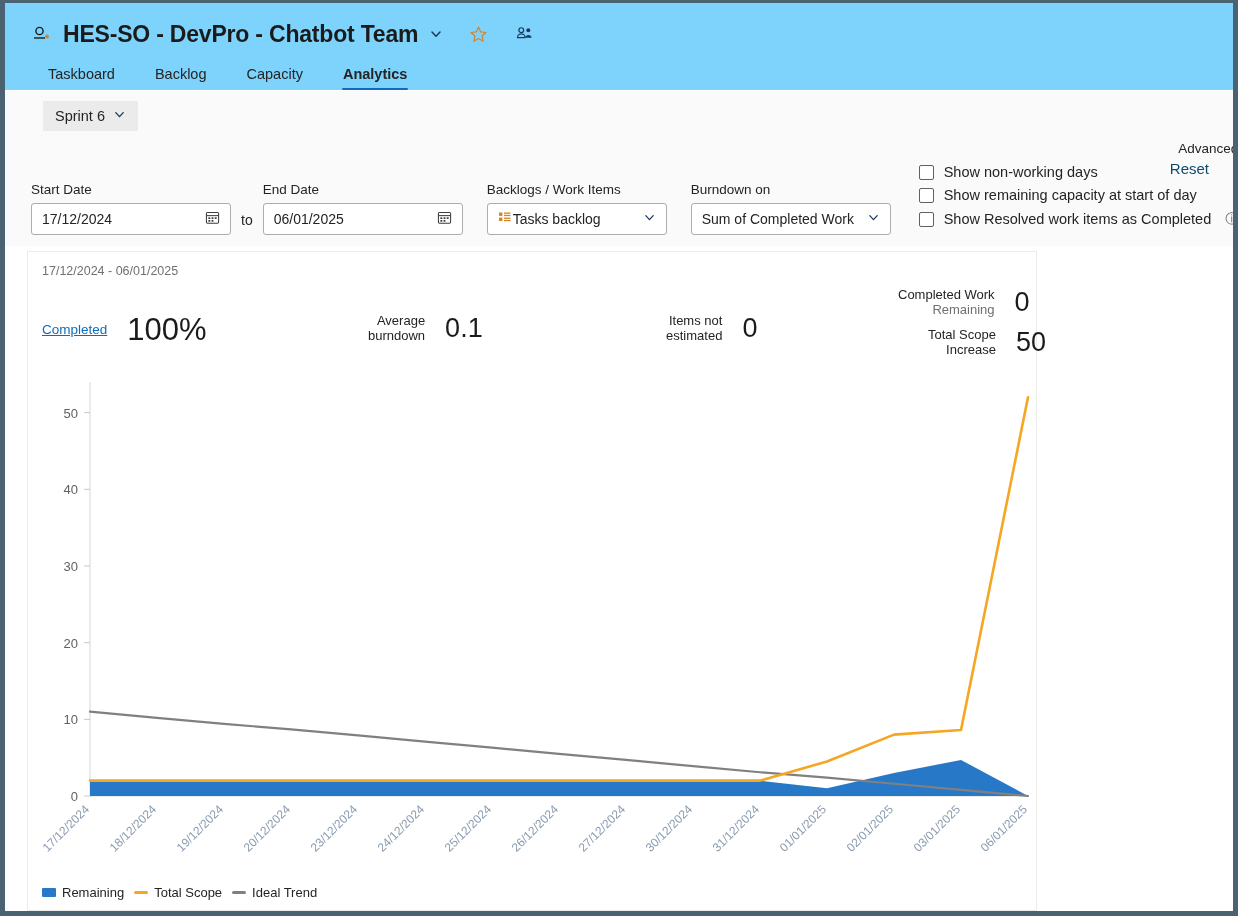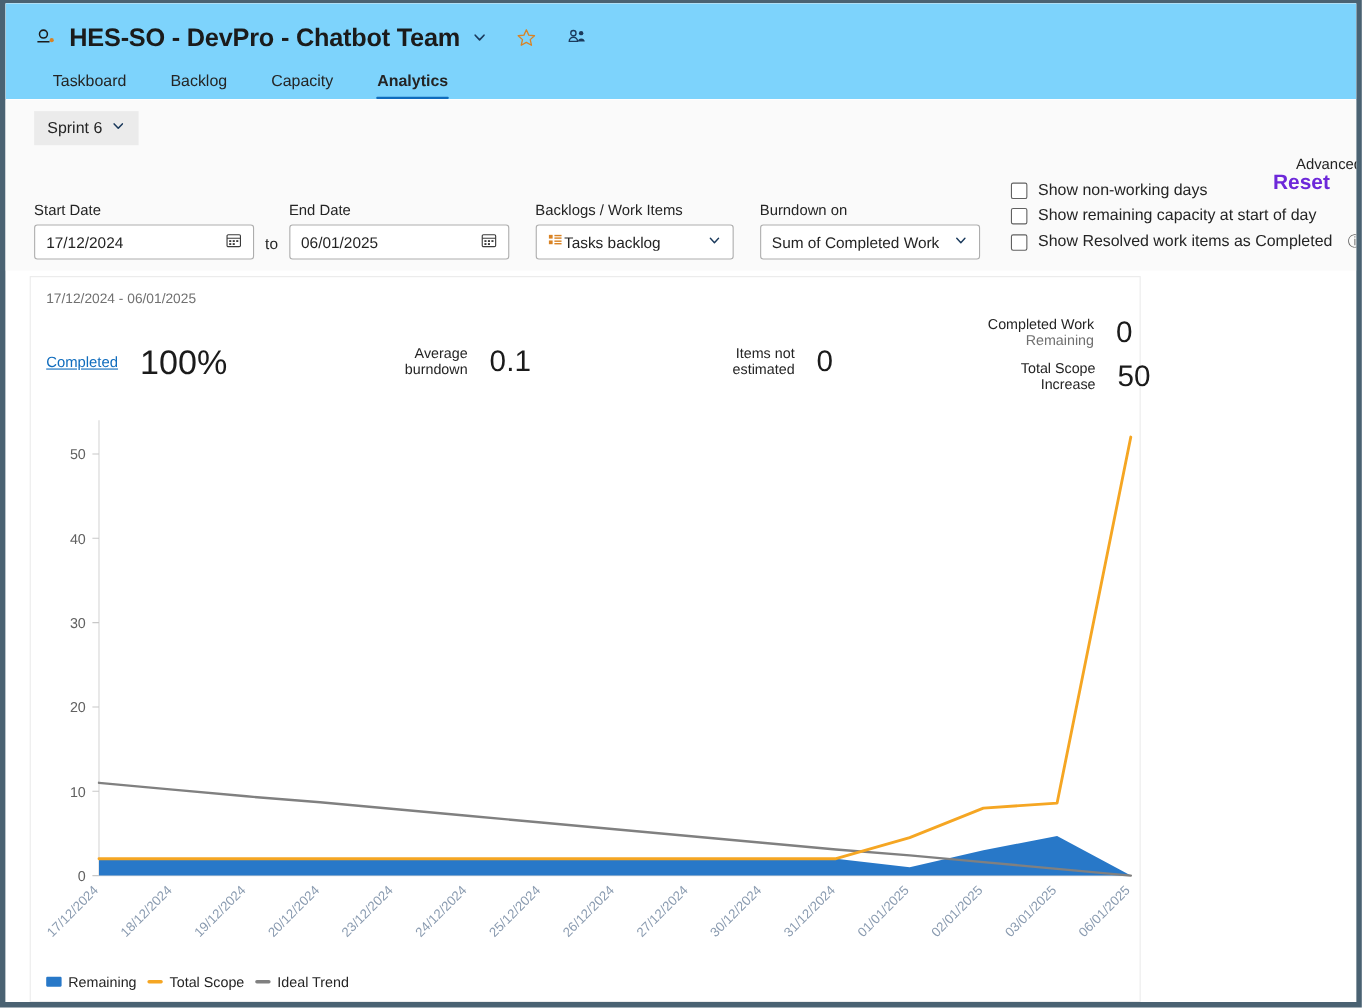--- a/index.html
+++ b/index.html
@@ -47,21 +47,21 @@
   }
 
   
   .filterbar {
     position:absolute; left:0; right:0; top:88px; height:155px;
     background:#fafafa; padding:10px 0 0 0;
   }
   .sprint-pill {
     display:inline-flex; align-items:center; gap:8px;
     background:#ebebeb; border-radius:0;
-    padding:7px 12px; margin-left:26px; cursor:pointer;
+    padding:7px 12px; margin-left:38px; cursor:pointer;
     font-size:14.5px; color:#242424;
   }
   .controls { display:flex; align-items:flex-end; padding-left:26px; margin-top:10px; position:relative; }
   .fld { display:flex; flex-direction:column; }
   .fld-label { font-size:13.5px; color:#242424; margin-bottom:6px; }
   .textbox {
     display:flex; align-items:center; justify-content:space-between;
     width:200px; height:32px; border:1px solid #adadad; border-radius:3px;
     background:#ffffff; padding:0 10px; font-size:14px; color:#242424;
   }
@@ -76,21 +76,21 @@
   .sel-text { flex:1; white-space:nowrap; overflow:hidden; }
   .gap-l { margin-left:24px; }
   .advanced { margin-left:28px;text-align:right; }
   .adv-label { font-size:13.5px; color:#242424; margin-bottom:8px; }
   .cbrow { display:flex; align-items:center; gap:10px; margin-bottom:7px; cursor:pointer; }
   .cbox { width:15px; height:15px; border:1px solid #616161; border-radius:2px; background:#fff; flex:0 0 15px; }
   .cbtext { font-size:14.5px; color:#242424; white-space:nowrap; }
   .info-i { margin-left:4px; color:#616161; font-size:13px; }
   .reset-link {
     position:absolute; right:24px; bottom:58px;
-    font-size:19px; color:#6d28d9; cursor:pointer; font-weight:700;
+    font-size:15px; color:#0c4a6e; cursor:pointer; font-weight:400;
   }
 
   
   .card {
     position:absolute; left:22px; top:248px; width:1010px; height:660px;
     background:#ffffff; border:1px solid #ebebeb;
   }
   .card-daterange {
     position:absolute; left:14px; top:12px;
     font-size:12.5px; color:#707070;

